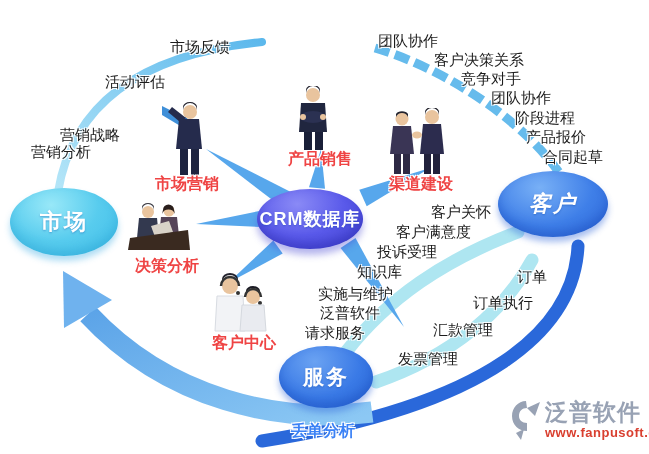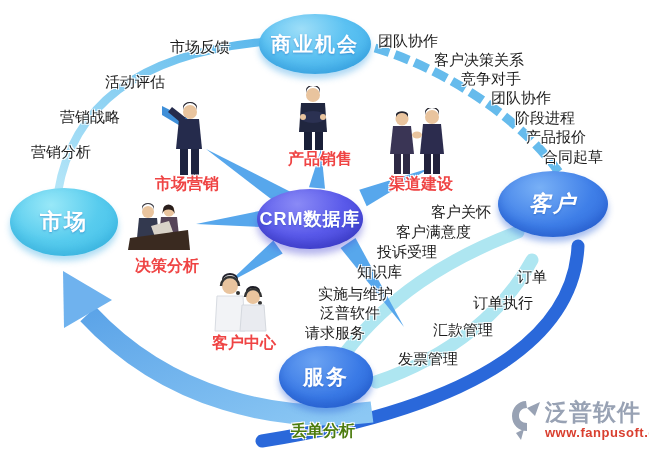--- a/index.html
+++ b/index.html
@@ -26,21 +26,21 @@
     background:radial-gradient(ellipse at 38% 25%, #6aa2f2 0%, #3a7ae6 55%, #2a66d6 100%);
     box-shadow:0 5px 6px rgba(60,110,220,.45), inset 0 -6px 10px rgba(20,70,180,.35);text-align:right;}
   .node-crm{left:257px;top:189px;width:106px;height:60px;font-size:18px;letter-spacing:1px;
     background:radial-gradient(ellipse at 38% 25%, #8a8af6 0%, #5a5aea 50%, #4040cf 100%);
     box-shadow:0 6px 7px rgba(70,70,210,.4), inset 0 -6px 10px rgba(40,40,170,.4);z-index:5;}
   .lbl{
     position:absolute;font-size:15px;color:#1c1c1c;white-space:nowrap;z-index:6;
     text-shadow:-1px -1px 0 #fff,1px -1px 0 #fff,-1px 1px 0 #fff,1px 1px 0 #fff;
   }
   .lbl-actor{font-size:16px;font-weight:bold;color:#ef4444;}
-  .lbl-dark{font-size:16px;font-weight:bold;color:#4d7c0f;text-align:center;}
+  .lbl-dark{font-size:16px;font-weight:bold;color:#3b82f6;text-align:center;}
   .figure{position:absolute;z-index:3;}
   .watermark{position:absolute;left:510px;top:399px;display:flex;align-items:flex-start;z-index:7;}
   .wm-text{margin-left:3px;}
   .wm-brand{font-size:23px;font-weight:bold;color:#98a2b4;letter-spacing:1px;line-height:26px;}
   .wm-site{font-size:13px;font-weight:bold;color:#d93f2f;letter-spacing:.5px;}
 </style>
 </head>
 <body>
 
 <div class="stage">
@@ -70,21 +70,20 @@
     <polygon points="63,271 112,300 64,328" fill="#6fb2ee"></polygon>
 
     <polygon points="291.8,192.4 282.2,207.6 206,149" fill="#57a7ec"></polygon>
     <polygon points="325,188.8 309,187.2 321,149" fill="#57a7ec"></polygon>
     <polygon points="366.7,206.2 359.3,189.8 430,168" fill="#57a7ec"></polygon>
     <polygon points="259.4,211 260.6,227 196,224" fill="#57a7ec"></polygon>
     <polygon points="273.3,240.5 282.7,253.5 228,283" fill="#57a7ec"></polygon>
     <polygon points="340.5,248 355.5,238 404,327" fill="#57a7ec"></polygon>
   </svg>
 
-  <div class="node node-opportunity">商业机会</div>
   <div class="node node-market">市场</div>
   <div class="node node-customer">客户</div>
   <div class="node node-service">服务</div>
   <div class="node node-crm">CRM数据库</div>
 
   <svg class="figure" style="left:158px;top:100px" width="56" height="76" viewBox="0 0 56 76">
     <polygon points="4,6 24,16 24,27 4,15" fill="#3f8fd8"></polygon>
     <circle cx="26" cy="21" r="4" fill="#2a6fc0"></circle>
     <circle cx="32" cy="12" r="7" fill="#e9c49e"></circle>
     <path d="M25 10 a7 7 0 0 1 14 0 l0 -3 a7 5 0 0 0 -14 0 Z" fill="#23232e"></path>
@@ -144,21 +143,21 @@
   </svg>
 
   <span class="lbl lbl-actor" style="left:155px;top:174px">市场营销</span>
   <span class="lbl lbl-actor" style="left:288px;top:149px">产品销售</span>
   <span class="lbl lbl-actor" style="left:389px;top:174px">渠道建设</span>
   <span class="lbl lbl-actor" style="left:135px;top:256px">决策分析</span>
   <span class="lbl lbl-actor" style="left:212px;top:333px">客户中心</span>
 
   <span class="lbl" style="left:170px;top:38px">市场反馈</span>
   <span class="lbl" style="left:105px;top:73px">活动评估</span>
-  <span class="lbl" style="left:60px;top:108px">营销战略</span>
+  <span class="lbl" style="left:60px;top:126px">营销战略</span>
   <span class="lbl" style="left:31px;top:143px">营销分析</span>
 
   <span class="lbl" style="left:378px;top:32px">团队协作</span>
   <span class="lbl" style="left:434px;top:51px">客户决策关系</span>
   <span class="lbl" style="left:461px;top:70px">竞争对手</span>
   <span class="lbl" style="left:491px;top:89px">团队协作</span>
   <span class="lbl" style="left:515px;top:109px">阶段进程</span>
   <span class="lbl" style="left:526px;top:128px">产品报价</span>
   <span class="lbl" style="left:543px;top:148px">合同起草</span>
 

